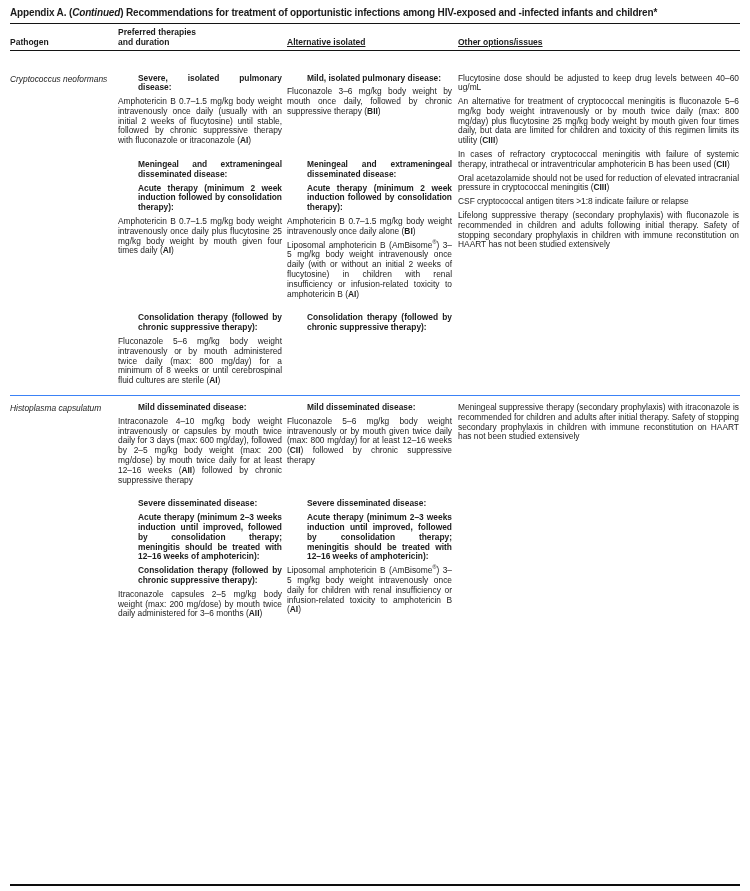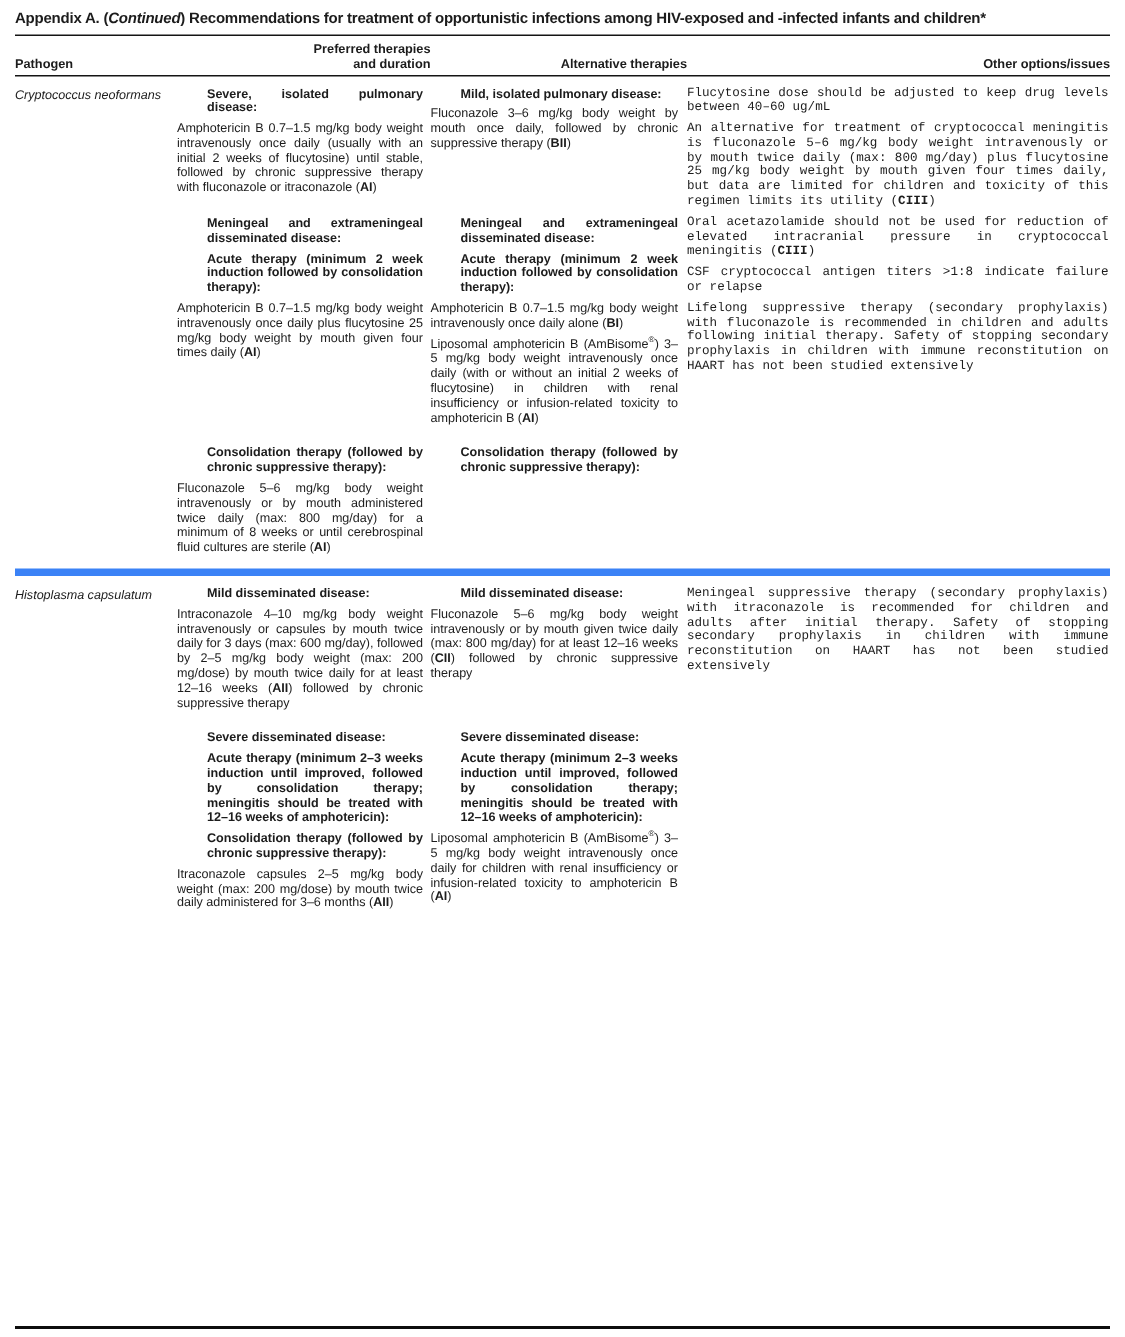--- a/index.html
+++ b/index.html
@@ -40,62 +40,62 @@
   }
   .header-row {
     align-items: end;
     padding: 3px 0 3px 0;
   }
   .hcell {
     font-size: 8.5px;
     font-weight: bold;
     line-height: 10px;
   }
-  .hcell.center { text-align: right; }
+  .hcell.center { text-align: left; text-decoration: underline; }
   .hcell .wrapnarrow { display: inline-block; max-width: 92px; }
-  .table-body { margin-top: 0; }
+  .table-body { margin-top: 16px; }
   .table-row {
     row-gap: 14px;
     padding: 7px 0 9px 0;
   }
-  .table-row + .table-row { border-top: 5px solid #3b82f6; }
+  .table-row + .table-row { border-top: 1px solid #3b82f6; }
   .cell {
     font-size: 8.4px;
     line-height: 9.8px;
     text-align: justify;
   }
   .pathogen-cell {
     font-style: italic;
     text-align: left;
     padding-right: 10px;
     line-height: 10px;
   }
   .pref-cell  { padding-right: 5px; }
   .alt-cell   { padding-right: 6px; }
-  .other-cell { padding-right: 1px; font-family: Liberation Mono, monospace; }
+  .other-cell { padding-right: 1px; }
   .block { margin: 0 0 4px 0; }
   .block:last-child { margin-bottom: 0; }
   .block.heading { font-weight: bold; padding-left: 20px; }
   .bottom-spacer { margin-top: auto; }
   sup { font-size: 5.5px; line-height: 0; vertical-align: super; }
   b { font-weight: bold; }
 </style>
 </head>
 <body>
 
 <div class="page">
 
   <div class="title"><span>Appendix A. (</span><span class="ital">Continued</span><span>) Recommendations for treatment of opportunistic infections among HIV-exposed and -infected infants and children*</span></div>
 
   <hr class="rule-thin">
 
   <div class="grid-cols header-row">
     <div class="hcell">Pathogen</div>
     <div class="hcell center"><span class="wrapnarrow">Preferred therapies and duration</span></div>
-    <div class="hcell center">Alternative therapies</div>
+    <div class="hcell center">Alternative isolated</div>
     <div class="hcell center">Other options/issues</div>
   </div>
 
   <hr class="rule-thin" style="margin:0;">
 
   <div class="table-body">
       <div class="grid-cols table-row">
         <div class="cell pathogen-cell" style="grid-area: 1 / 1 / span 3;">Cryptococcus neoformans</div>
         <div class="cell pref-cell" style="grid-area: 1 / 2;">
           <div class="block heading">Severe, isolated pulmonary disease:</div>
@@ -119,20 +119,21 @@
         <div class="cell pref-cell" style="grid-area: 3 / 2;">
           <div class="block heading">Consolidation therapy (followed by chronic suppressive therapy):</div>
           <div class="block para">Fluconazole 5–6 mg/kg body weight intravenously or by mouth administered twice daily (max: 800 mg/day) for a minimum of 8 weeks or until cerebrospinal fluid cultures are sterile (<b>AI</b>)</div>
         </div>
         <div class="cell alt-cell" style="grid-area: 3 / 3;">
           <div class="block heading">Consolidation therapy (followed by chronic suppressive therapy):</div>
         </div>
         <div class="cell other-cell" style="grid-area: 1 / 4 / span 3;">
           <div class="block para">Flucytosine dose should be adjusted to keep drug levels between 40–60 ug/mL</div>
           <div class="block para">An alternative for treatment of cryptococcal meningitis is fluconazole 5–6 mg/kg body weight intravenously or by mouth twice daily (max: 800 mg/day) plus flucytosine 25 mg/kg body weight by mouth given four times daily, but data are limited for children and toxicity of this regimen limits its utility (<b>CIII</b>)</div>
+          <div class="block para">In cases of refractory cryptococcal meningitis with failure of systemic therapy, intrathecal or intraventricular amphotericin B has been used (<b>CII</b>)</div>
           <div class="block para">Oral acetazolamide should not be used for reduction of elevated intracranial pressure in cryptococcal meningitis (<b>CIII</b>)</div>
           <div class="block para">CSF cryptococcal antigen titers &gt;1:8 indicate failure or relapse</div>
           <div class="block para">Lifelong suppressive therapy (secondary prophylaxis) with fluconazole is recommended in children and adults following initial therapy. Safety of stopping secondary prophylaxis in children with immune reconstitution on HAART has not been studied extensively</div>
         </div>
       </div>
       <div class="grid-cols table-row">
         <div class="cell pathogen-cell" style="grid-area: 1 / 1 / span 2;">Histoplasma capsulatum</div>
         <div class="cell pref-cell" style="grid-area: 1 / 2;">
           <div class="block heading">Mild disseminated disease:</div>
           <div class="block para">Intraconazole 4–10 mg/kg body weight intravenously or capsules by mouth twice daily for 3 days (max: 600 mg/day), followed by 2–5 mg/kg body weight (max: 200 mg/dose) by mouth twice daily for at least 12–16 weeks (<b>AII</b>) followed by chronic suppressive therapy</div>

